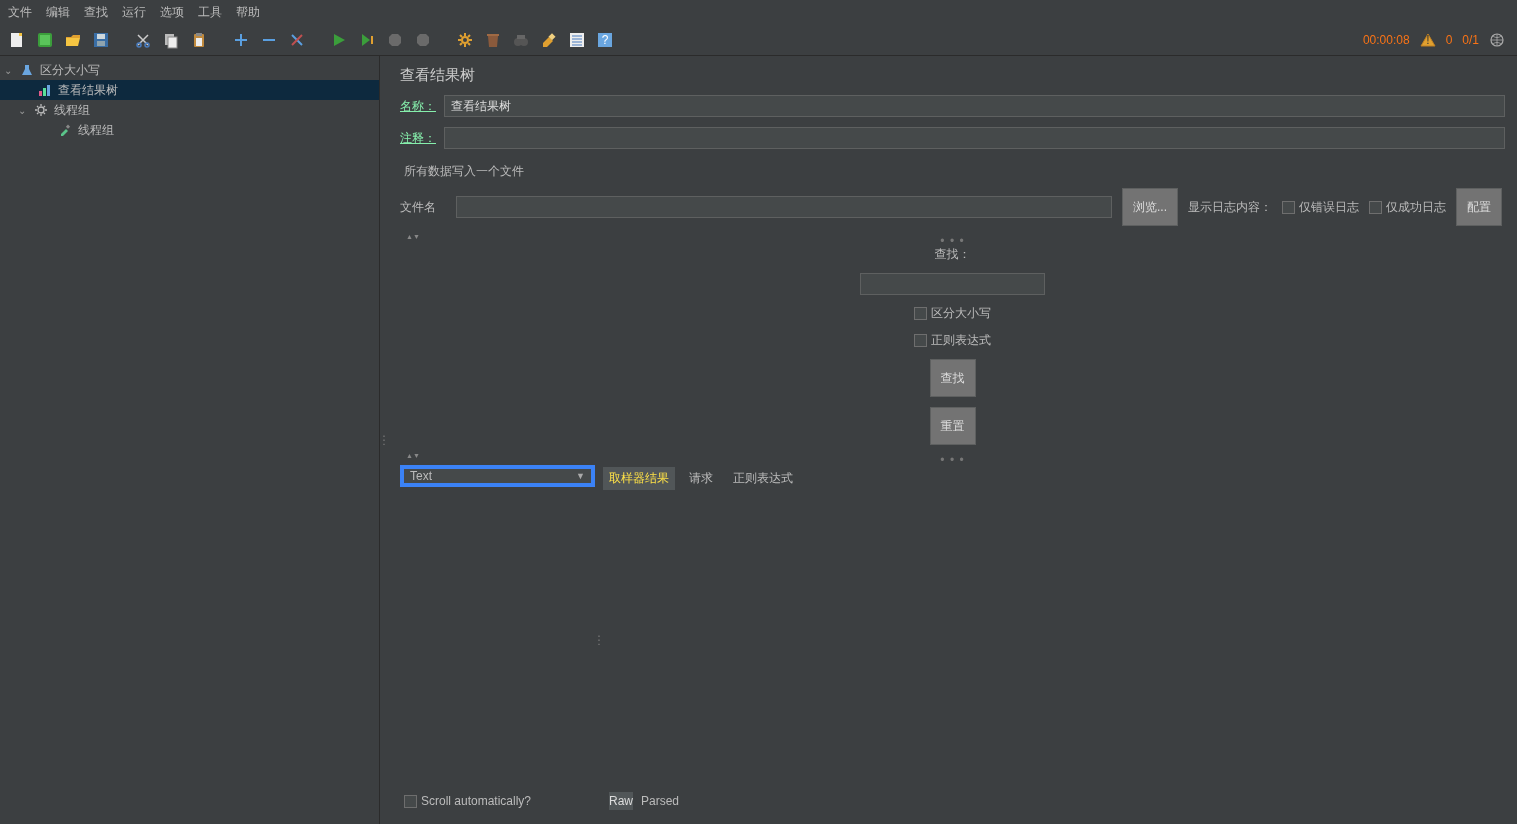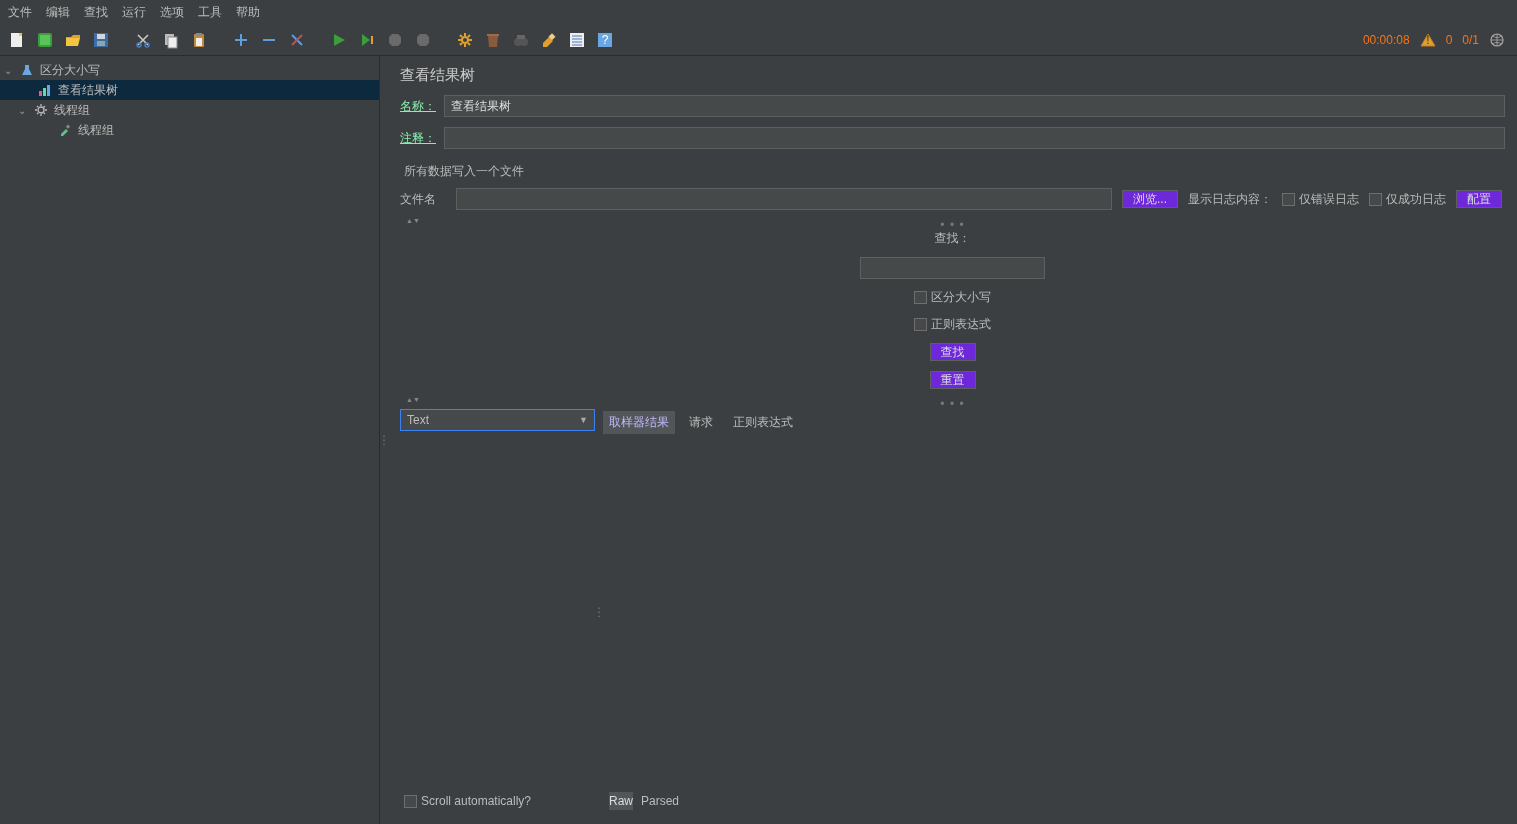--- a/index.html
+++ b/index.html
@@ -22,39 +22,39 @@
 .vsplit { width: 8px; display: flex; align-items: center; justify-content: center; color: #777; cursor: col-resize; }
 .content { flex: 1; display: flex; flex-direction: column; padding: 10px 12px; min-width: 0; }
 .content h2 { font-size: 15px; color: #ccc; font-weight: normal; margin-bottom: 10px; }
 .field-row { display: flex; align-items: center; margin-bottom: 10px; gap: 8px; }
 .field-row .lbl { width: 36px; color: #86efac; text-decoration: underline; }
 .field-row input[type=text].wide { flex: 1; height: 22px; background: #45494a; border: 1px solid #5e6060; color: #ddd; padding: 0 6px; }
 .section-title { color: #bbb; margin: 4px 0 8px 4px; }
 .file-row { display: flex; align-items: center; gap: 10px; margin-bottom: 6px; }
 .file-row .lbl { width: 46px; }
 .file-row input[type=text] { flex: 1; height: 22px; background: #45494a; border: 1px solid #5e6060; color: #ddd; padding: 0 6px; max-width: 656px; }
-.btn { background: #6d28d9; border: 1px solid #5e6060; color: #ddd; height: 18px; padding: 0 10px; cursor: pointer; display: inline-flex; align-items: center; }
+.btn { background: #737373; border: 1px solid #5e6060; color: #ddd; height: 38px; padding: 0 10px; cursor: pointer; display: inline-flex; align-items: center; }
 .chk { display: flex; align-items: center; gap: 4px; }
 .chk .box { width: 13px; height: 13px; border: 1px solid #6e6e6e; background: #45494a; }
 .grab { height: 10px; text-align: center; color: #777; letter-spacing: 1px; cursor: row-resize; margin: 2px 0; position: relative; }
 .grab::before { content: "▲▼"; font-size: 7px; position: absolute; left: 6px; top: -1px; color: #888; letter-spacing: 0; }
 .search-row { display: flex; align-items: center; gap: 10px; margin-bottom: 6px; flex-direction: column; }
 .search-row .lbl { width: 36px; }
 .search-row input[type=text] { width: 185px; height: 22px; background: #45494a; border: 1px solid #5e6060; color: #ddd; padding: 0 6px; }
 .lower { flex: 1; display: flex; min-height: 0; }
 .left-panel { width: 195px; display: flex; flex-direction: column; }
-.dropdown { display: flex; align-items: center; justify-content: space-between; height: 22px; background: #45494a; border: 1px solid #3b82f6; padding: 0 6px; cursor: pointer; }
+.dropdown { display: flex; align-items: center; justify-content: space-between; height: 22px; background: #45494a; border: 4px solid #3b82f6; padding: 0 6px; cursor: pointer; }
 .dropdown .arr { font-size: 9px; color: #aaa; }
 .left-panel .body { flex: 1; background: #3c3f41; }
 .left-panel .foot { padding: 6px 4px; }
 .hsplit { width: 8px; display: flex; align-items: center; justify-content: center; color: #777; cursor: col-resize; }
 .right-panel { flex: 1; display: flex; flex-direction: column; min-width: 0; }
 .tabs { display: flex; gap: 8px; padding: 2px 0 6px 0; border-bottom: 0; }
 .tab { padding: 3px 6px; color: #bbb; cursor: pointer; }
-.tab.active { background: #515658; color: #c4b5fd; font-family: Liberation Mono, monospace; }
+.tab.active { background: #515658; color: #fde047; font-family: Liberation Mono, monospace; }
 .right-panel .body { flex: 1; background: #3c3f41; }
 .right-panel .foot { display: flex; gap: 8px; padding: 4px 6px; }
 .small-tab { padding: 2px 0; cursor: pointer; color: #bbb; }
 .small-tab.active { background: #515658; color: #ddd; }
 svg { display: block; }
 </style>
 </head>
 <body>
 
 <div class="menubar">

